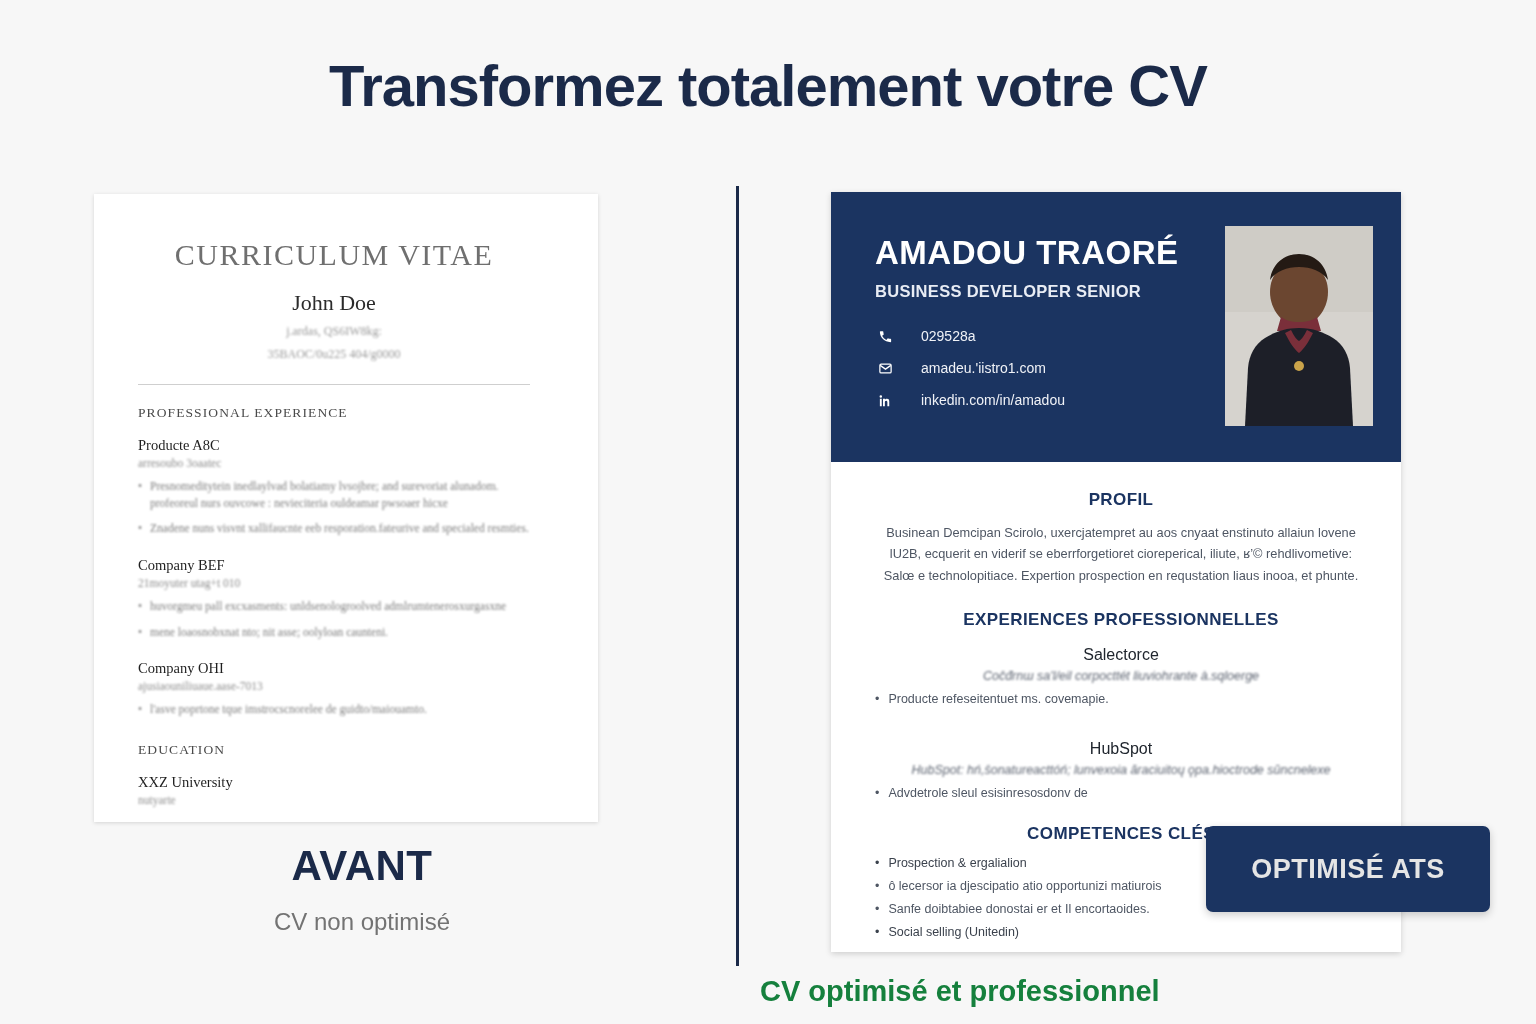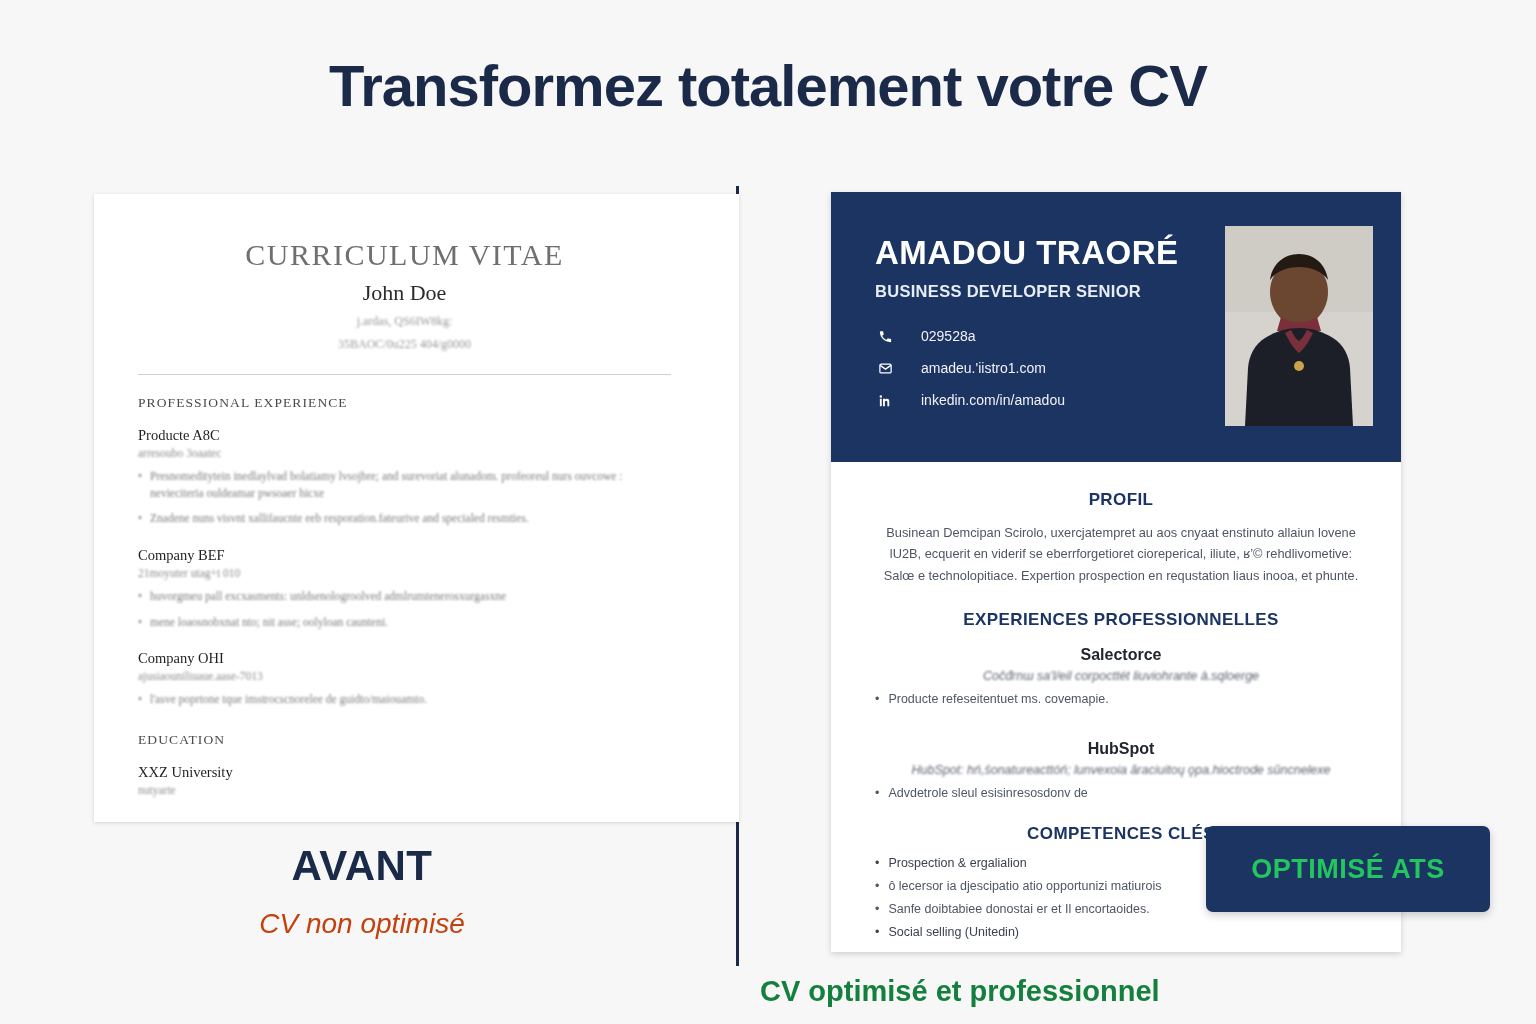--- a/index.html
+++ b/index.html
@@ -19,32 +19,32 @@
   }
 
   .divider {
     position: absolute; left: 736px; top: 186px;
     width: 3px; height: 780px; background: #1b2a49;
   }
 
   
   .old-cv {
     position: absolute; left: 94px; top: 194px;
-    width: 645px; height: 628px;
+    width: 504px; height: 628px;
     background: #ffffff;
     box-shadow: 0 1px 4px rgba(0,0,0,.14);
     padding: 44px 68px 20px 44px;
   }
   .old-title {
     text-align: center; font-family: "Liberation Serif", serif;
     font-size: 30px; letter-spacing: 1.5px; color: #6f6f6f;
   }
   .old-name {
     text-align: center; font-family: "Liberation Serif", serif;
-    font-size: 22px; color: #2b2b2b; margin-top: 8px;
+    font-size: 22px; color: #2b2b2b; margin-top: 18px;
   }
   .blur-line {
     text-align: center; font-family: "Liberation Serif", serif;
     font-size: 12px; color: #9a9a9a; margin-top: 8px;
     filter: blur(1.1px);
   }
   .rule { height: 1px; background: #cfcfcf; margin: 22px 0 20px; }
   .sec-head {
     font-family: "Liberation Serif", serif; font-size: 13.5px;
     letter-spacing: 1.1px; color: #4a4a4a; margin-bottom: 16px;
@@ -65,21 +65,21 @@
   .bullet-row .dot { flex: 0 0 auto; }
   .gap { height: 16px; }
 
   .avant {
     position: absolute; left: 94px; top: 842px; width: 536px;
     text-align: center; font-size: 42px; font-weight: bold;
     color: #1b2a49; letter-spacing: .5px;
   }
   .avant-sub {
     position: absolute; left: 94px; top: 908px; width: 536px;
-    text-align: center; font-size: 28px; color: #c2410c; font-style: italic;
+    text-align: center; font-size: 24px; color: #737373;
   }
 
   
   .new-cv {
     position: absolute; left: 831px; top: 192px;
     width: 570px; height: 760px;
     background: #ffffff;
     box-shadow: 0 2px 6px rgba(0,0,0,.16);
     overflow: hidden;
   }
@@ -110,38 +110,38 @@
 
   .nc-body { padding: 28px 34px 0 44px; text-align: center; }
   .nc-sec {
     font-size: 17px; font-weight: bold; color: #1b3461;
     letter-spacing: .4px; margin-bottom: 12px;
   }
   .nc-para {
     font-size: 12.8px; color: #4e5663; line-height: 1.68;
     filter: blur(.75px);
   }
-  .nc-job { font-size: 16px; font-weight: bold; color: #20262e; margin-top: 16px; }
+  .nc-job { font-size: 16px; font-weight: normal; color: #20262e; margin-top: 16px; }
   .nc-jobsub {
     font-size: 12.5px; color: #5d6471; font-style: italic;
     margin-top: 5px; filter: blur(.8px);
   }
   .nc-bul {
     display: flex; gap: 9px; font-size: 12.5px; color: #4e5663;
     margin-top: 9px; filter: blur(.7px);
   }
   .nc-bul.sharp { filter: none; color: #3b424d; }
   .sp18 { height: 18px; }
   .sp24 { height: 24px; }
 
   .badge {
     position: absolute; left: 1206px; top: 826px;
     width: 284px; height: 86px; background: #1b3461;
     border-radius: 7px; display: flex; align-items: center;
-    justify-content: center; color: #22c55e;
+    justify-content: center; color: #e5e5e5;
     font-size: 27px; font-weight: bold; letter-spacing: .5px;
     box-shadow: 0 3px 8px rgba(0,0,0,.2);
   }
   .apres-sub {
     position: absolute; left: 760px; top: 975px; width: 700px;
     text-align: left; font-size: 29px; color: #15803d; font-weight: bold;
   }
 </style>
 </head>
 <body>

